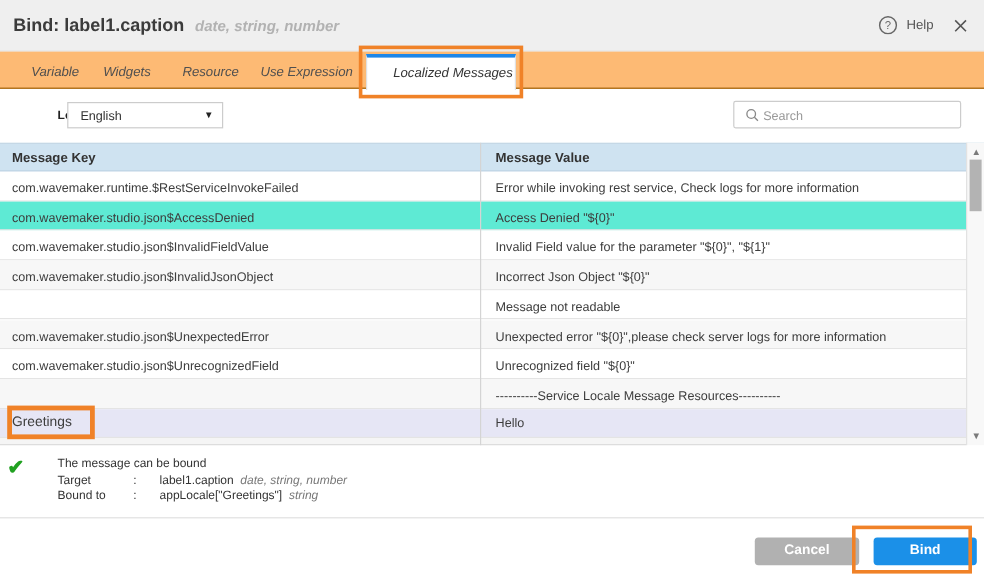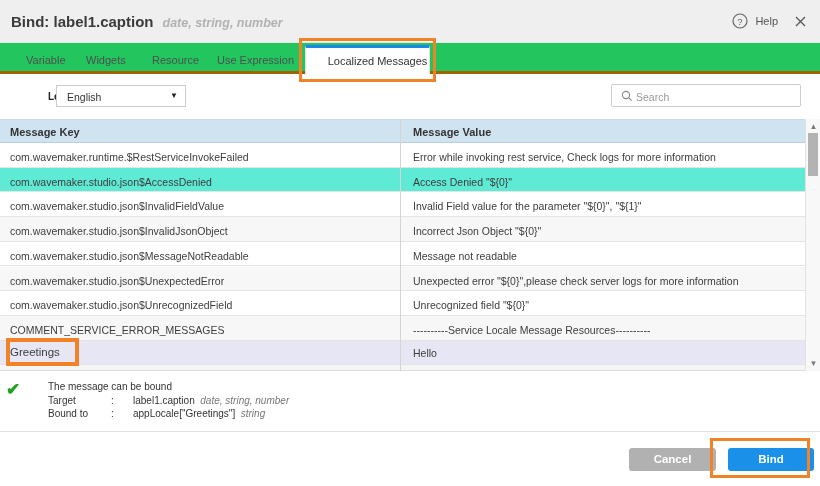--- a/index.html
+++ b/index.html
@@ -7,21 +7,21 @@
 .abs { position:absolute; }
 
 
 #titlebar { left:0; top:0; width:820px; height:43px; background:#efefef; border-bottom:1px solid #e5e5e5; }
 #title { left:11px; top:13px; font-size:15px; font-weight:bold; color:#3b3b3b; white-space:nowrap; }
 #title .sub { font-style:italic; color:#b2b2b2; font-size:12.5px; margin-left:9px; }
 #helpwrap { right:14px; top:0; height:42px; display:flex; align-items:center; position:absolute; }
 #helptext { font-size:11px; color:#555; margin-left:7px; margin-right:17px; }
 
 
-#tabbar { left:0; top:43px; width:820px; height:31px; background:#22c55e; border-bottom:3px solid #a16207; }
+#tabbar { left:0; top:43px; width:820px; height:31px; background:#fdba74; border-bottom:1px solid #a16207;font-style:italic; }
 .tab { position:absolute; top:2px; height:31px; line-height:31px; font-size:11px; color:#4f4f4f; white-space:nowrap; }
 #activetab { position:absolute; left:305px; top:2px; width:125px; height:30px; background:#fff; border-top:3px solid #1d86e8; border-left:1px solid #e0e0e0; border-right:1px solid #e0e0e0; text-align:center; line-height:26px; font-size:11px; color:#333;padding-left:20px; }
 #tab-orange { left:299px; top:38px; width:137px; height:44px; border:3.5px solid #f08228; }
 
 
 #locale-label { left:16px; top:91px; font-size:10px; font-weight:bold; color:#222;padding-left:32px; }
 #locale-dd { left:56px; top:85px; width:130px; height:22px; background:#fff; border:1px solid #ccc; }
 #locale-dd .txt { position:absolute; left:10px; top:5px; font-size:10.5px; color:#333; }
 #locale-dd .arr { position:absolute; right:7px; top:5px; font-size:8px; color:#222; }
 #search { left:611px; top:84px; width:190px; height:23px; background:#fff; border:1px solid #ccc; border-radius:2px; }
@@ -110,33 +110,31 @@
     </div>
   <div class="row" style="top:73.4px;background:#fff">
       <span class="k">com.wavemaker.studio.json$InvalidFieldValue</span>
       <span class="v">Invalid Field value for the parameter "${0}", "${1}"</span>
     </div>
   <div class="row" style="top:98.1px;background:#f7f7f7">
       <span class="k">com.wavemaker.studio.json$InvalidJsonObject</span>
       <span class="v">Incorrect Json Object "${0}"</span>
     </div>
   <div class="row" style="top:122.8px;background:#fff">
-      <span class="k">com.wavemaker.studio.json$MessageNotReadable</span>
       <span class="v">Message not readable</span>
     </div>
   <div class="row" style="top:147.5px;background:#f7f7f7">
       <span class="k">com.wavemaker.studio.json$UnexpectedError</span>
       <span class="v">Unexpected error "${0}",please check server logs for more information</span>
     </div>
   <div class="row" style="top:172.2px;background:#fff">
       <span class="k">com.wavemaker.studio.json$UnrecognizedField</span>
       <span class="v">Unrecognized field "${0}"</span>
     </div>
   <div class="row" style="top:196.9px;background:#f7f7f7">
-      <span class="k">COMMENT_SERVICE_ERROR_MESSAGES</span>
       <span class="v">----------Service Locale Message Resources----------</span>
     </div>
   <div class="row" style="top:221.6px;background:#e6e6f5">
       <span class="k" style="top:5.5px;font-size:11.5px">Greetings</span>
       <span class="v" style="top:6px">Hello</span>
     </div>
   <div class="row" style="top:246.3px;background:#f5f5f5;height:5.7px;border-bottom:1px solid #ddd"></div>
   <div id="coldiv"></div>
   <div id="sbar">
     <div class="sarrow" style="top:3px">▲</div>

